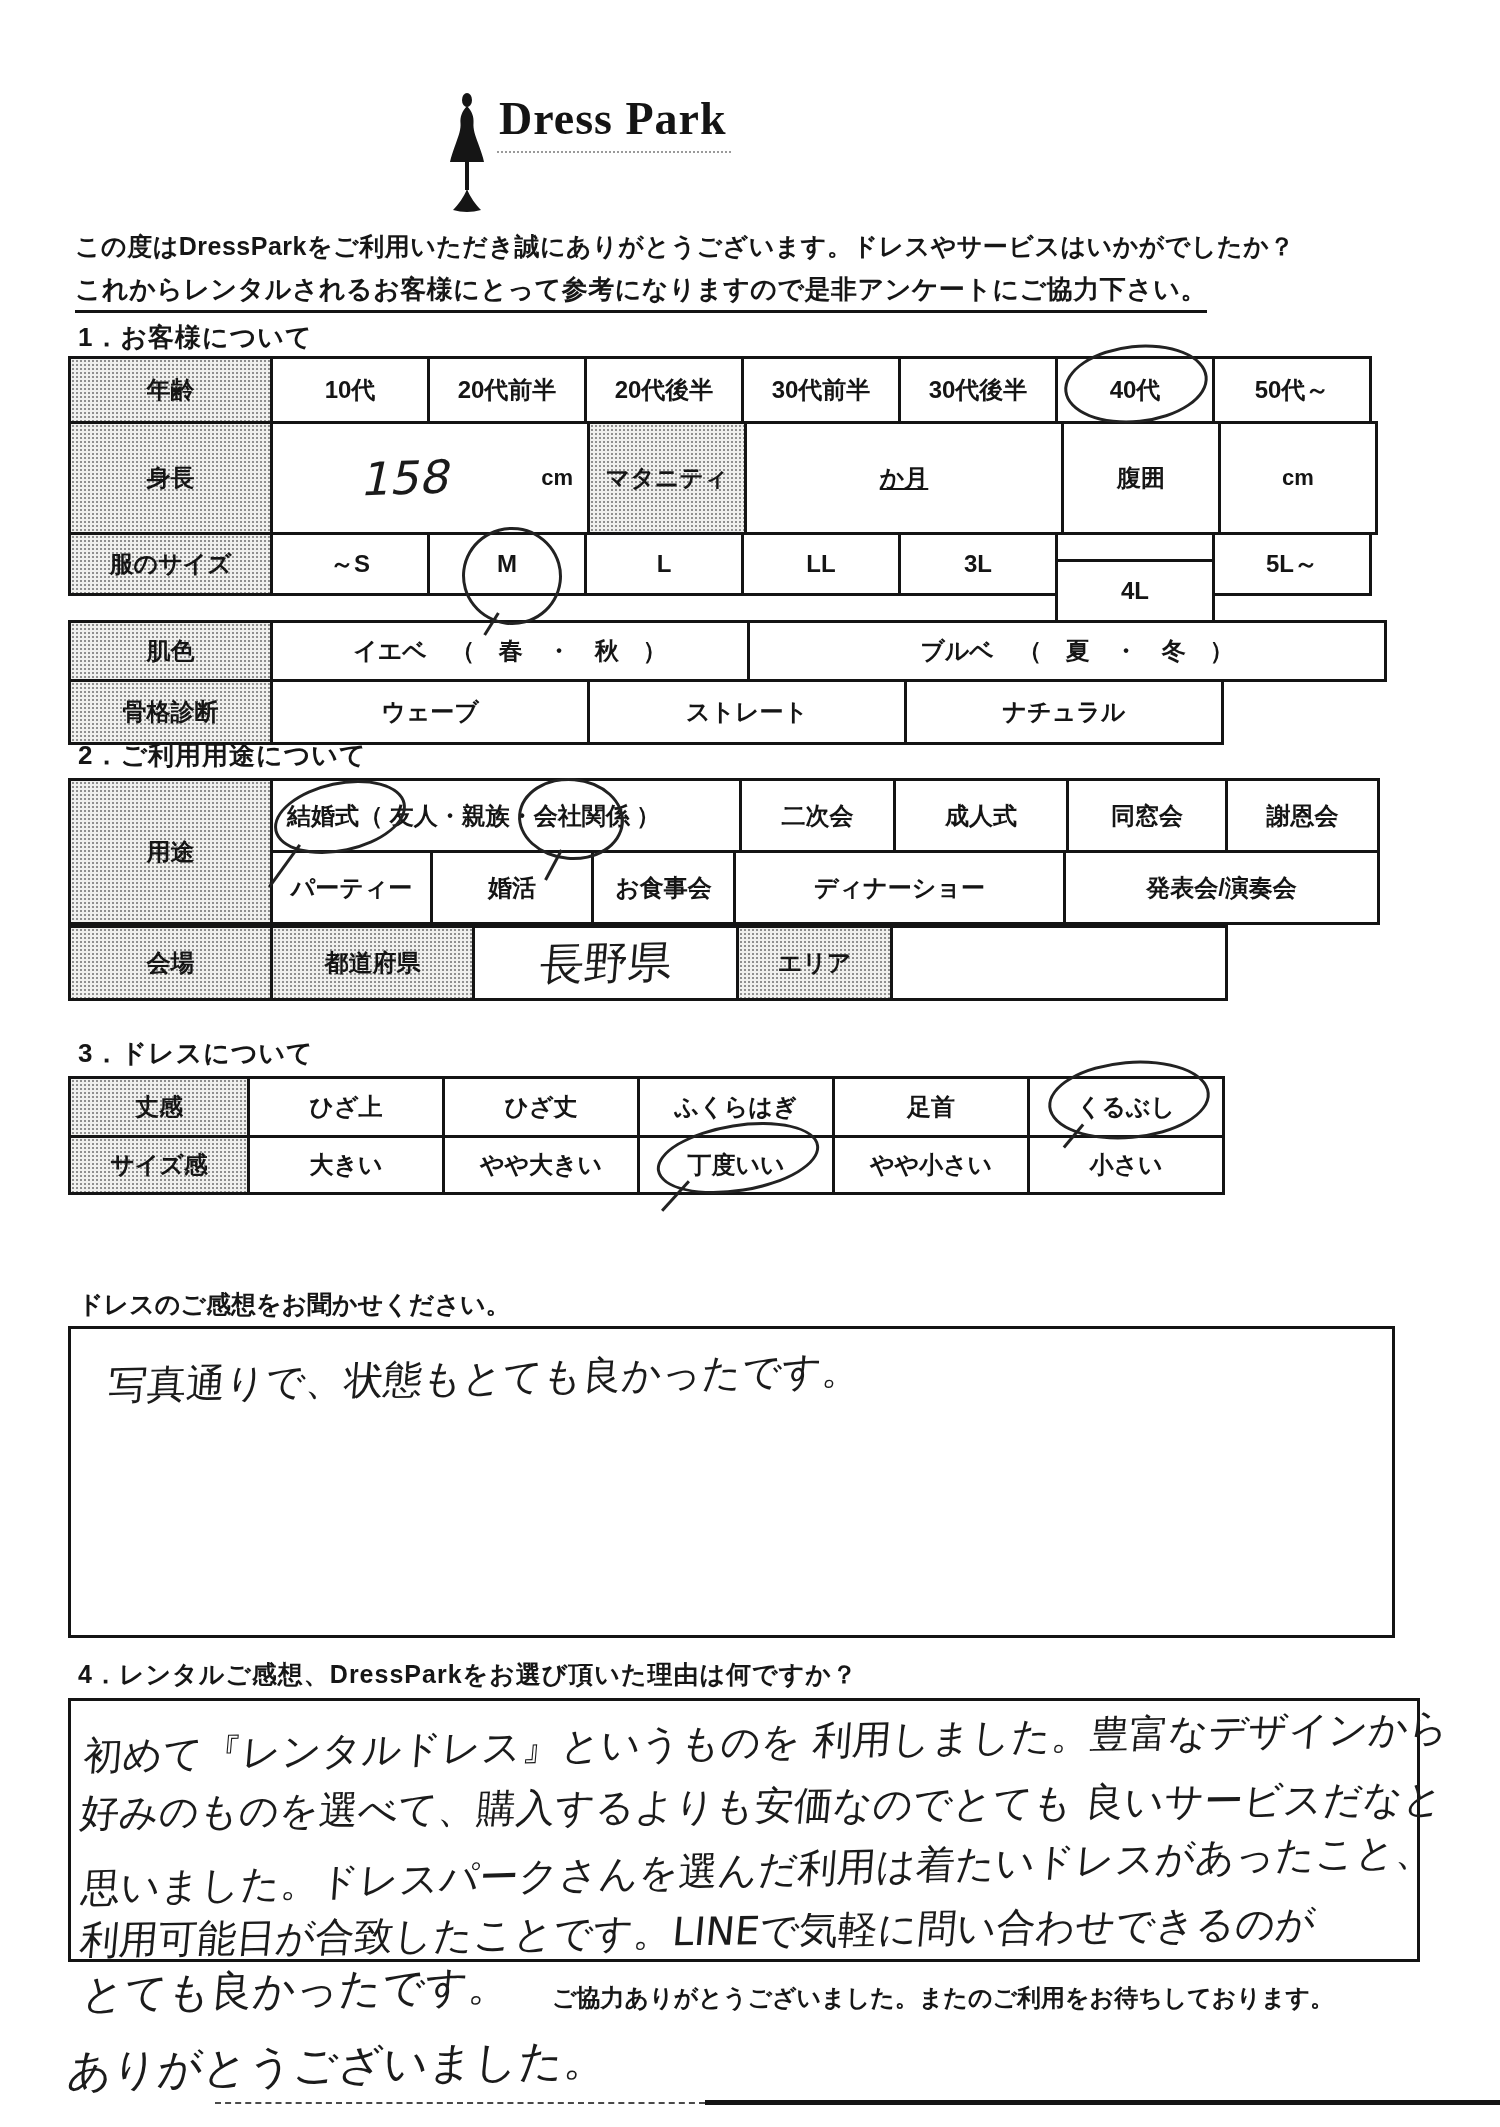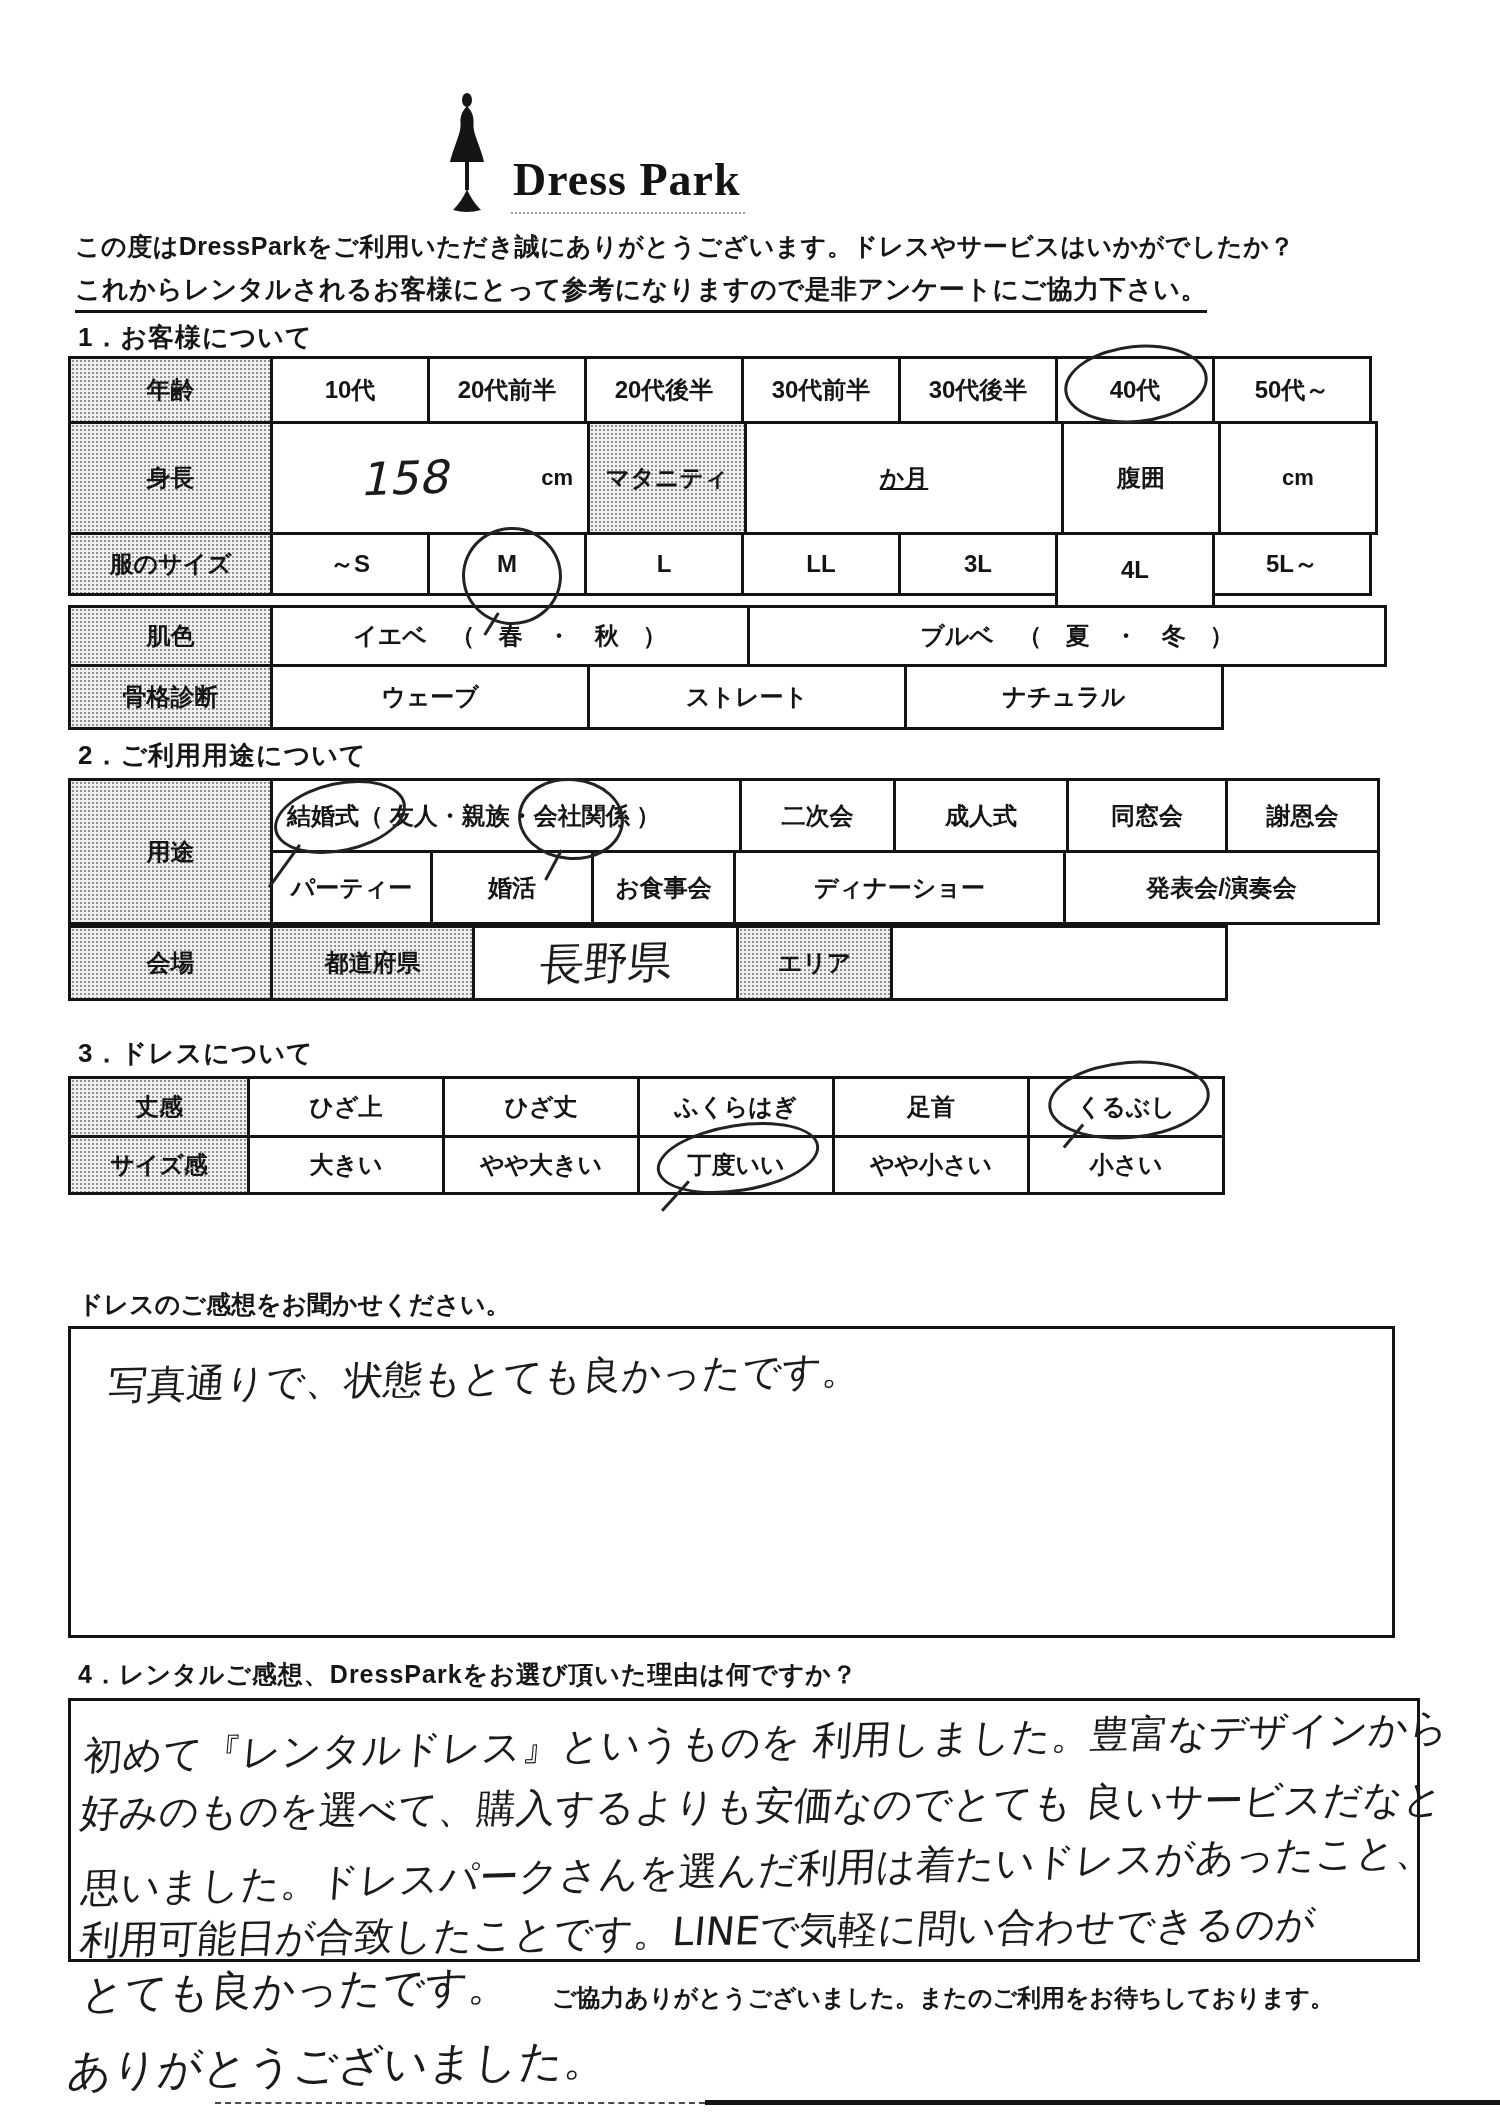--- a/index.html
+++ b/index.html
@@ -1,20 +1,20 @@
 <!DOCTYPE html>
 <html><head>
 <meta charset="utf-8">
 <style>
   html,body{margin:0;padding:0;background:#fff;}
   #page{position:relative;width:1500px;height:2127px;background:#ffffff;overflow:hidden;
         font-family:"Liberation Sans","DejaVu Sans",sans-serif;color:#151515;}
 
   
-  .logo{position:absolute;left:443px;top:92px;display:flex;align-items:flex-end;gap:20px;}
+  .logo{position:absolute;left:443px;top:92px;display:flex;align-items:flex-start;gap:6px;}
   .logo .mark{width:48px;height:122px;}
   .logo .brand{font-family:"Liberation Serif","DejaVu Serif",serif;font-weight:bold;
                font-size:46px;letter-spacing:1px;color:#141414;border-bottom:2px dotted #9a9a9a;
                padding:0 4px 6px 2px;}
 
   
   .printed{font-weight:bold;color:#161616;}
   .intro1{position:absolute;left:75px;top:230px;font-size:25px;letter-spacing:0.5px;}
   .intro2{position:absolute;left:75px;top:272px;font-size:26px;border-bottom:3px solid #141414;
           padding-bottom:3px;letter-spacing:0.5px;}
@@ -111,21 +111,21 @@
       <div class="cell hd" style="width:205px;height:64px;">服のサイズ</div>
       <div class="cell" style="width:160px;height:64px;">～S</div>
       <div class="cell" style="width:160px;height:64px;">
         <span>M</span>
         <div class="circ" style="left:32px;top:-8px;width:94px;height:92px;transform:rotate(7deg);"></div>
         <div class="tail" style="left:60px;top:76px;height:26px;transform:rotate(32deg);"></div>
       </div>
       <div class="cell" style="width:160px;height:64px;">L</div>
       <div class="cell" style="width:160px;height:64px;">LL</div>
       <div class="cell" style="width:160px;height:64px;">3L</div>
-      <div class="cell" style="width:160px;height:76px;">4L</div>
+      <div class="cell" style="width:160px;height:64px;margin-top:27px;">4L</div>
       <div class="cell" style="width:160px;height:64px;">5L～</div>
     </div>
 
     <div class="trow">
       <div class="cell hd" style="width:205px;height:62px;">肌色</div>
       <div class="cell" style="width:480px;height:62px;">イエベ　（　春　・　秋　）</div>
       <div class="cell" style="width:640px;height:62px;padding-left:20px;">ブルベ　（　夏　・　冬　）</div>
     </div>
 
     <div class="trow">

